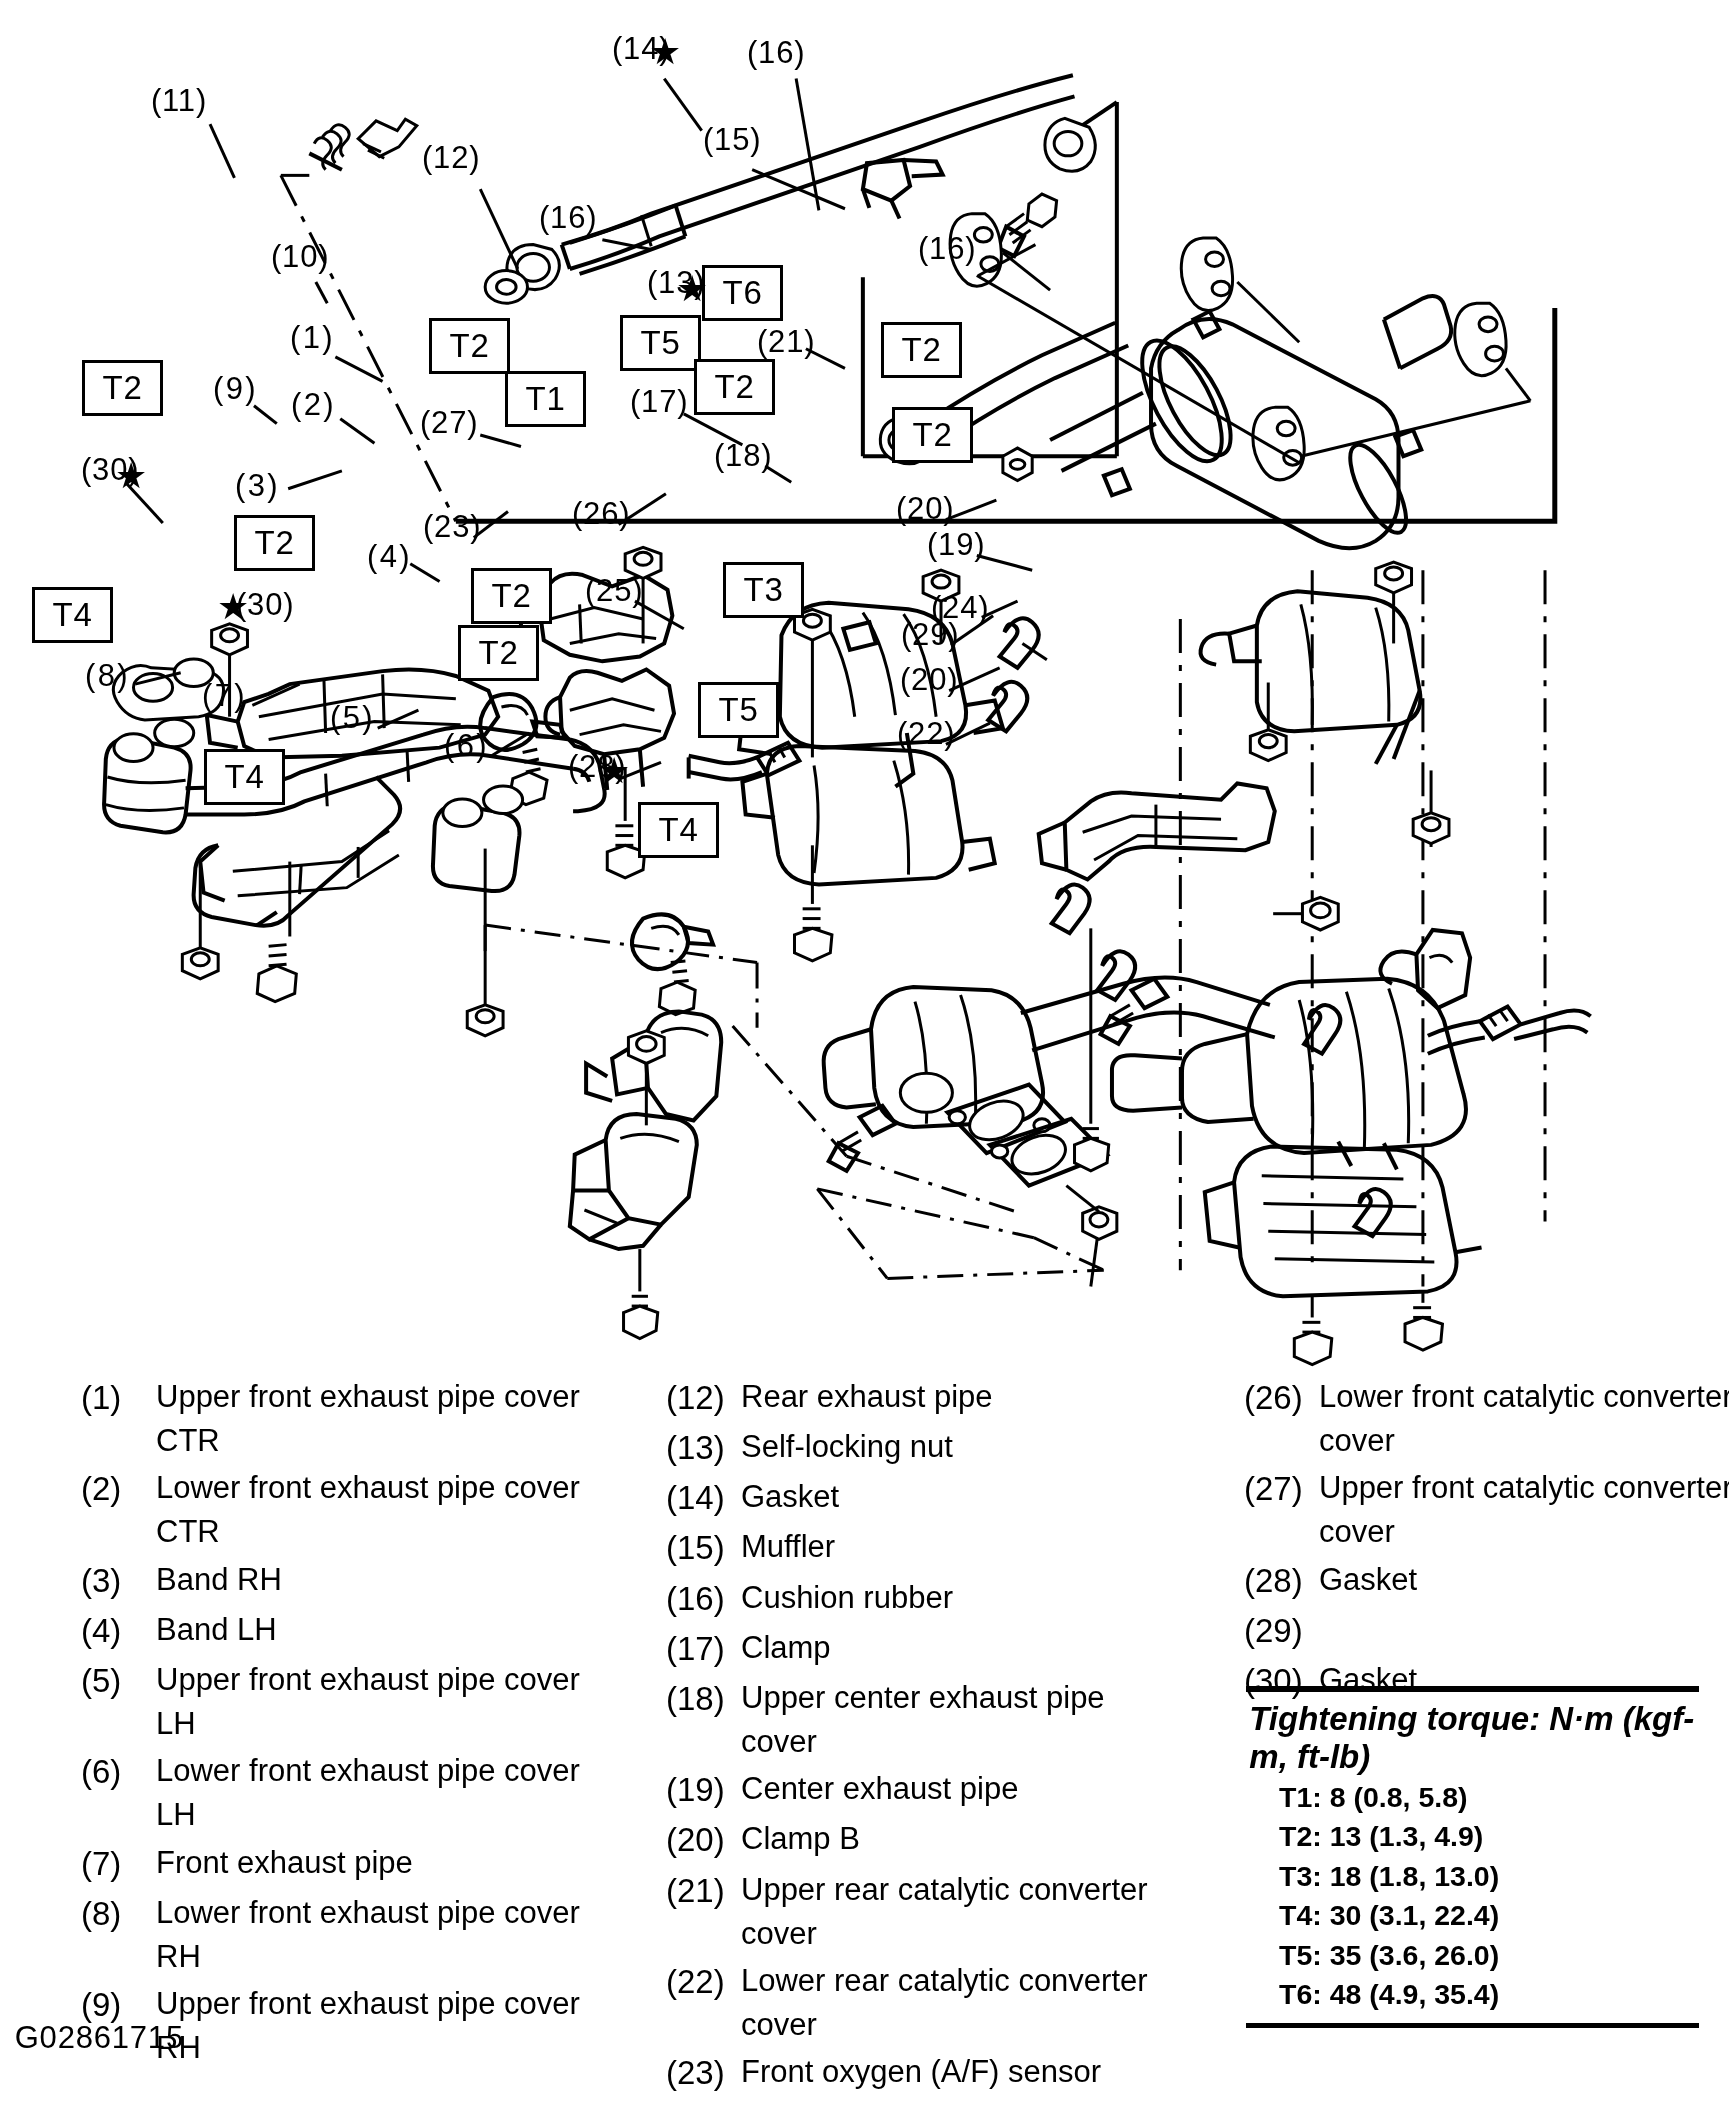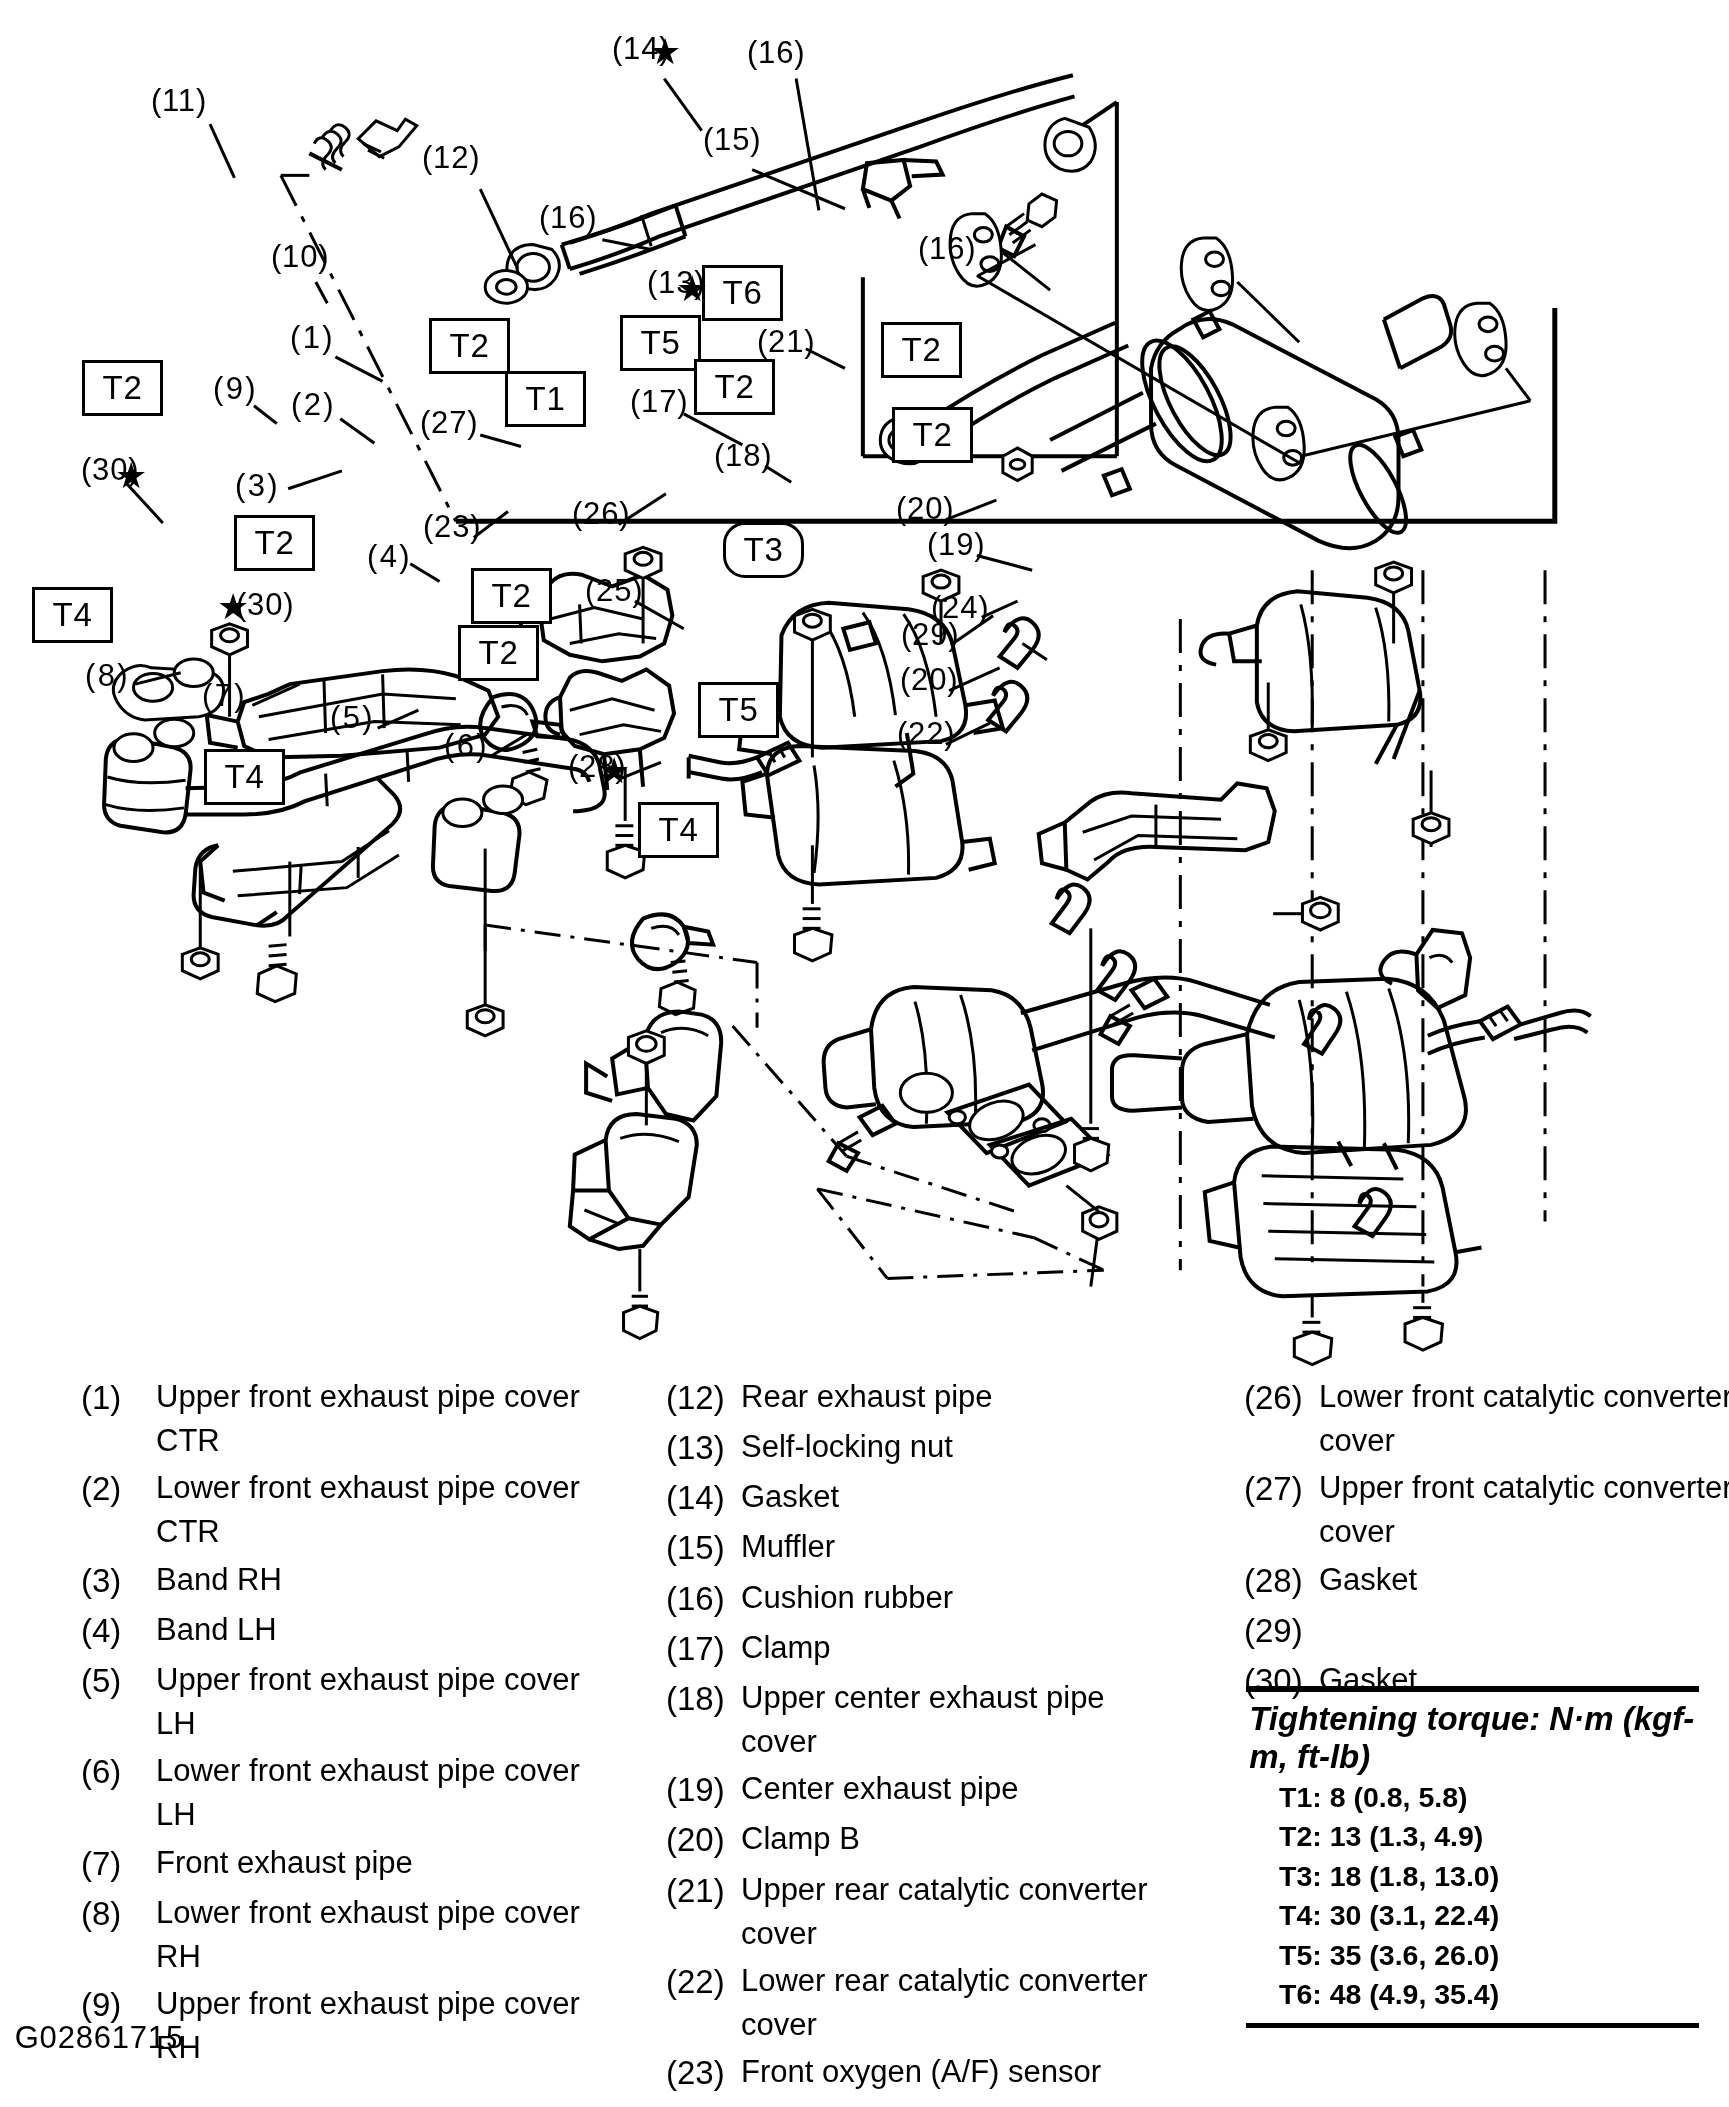--- a/index.html
+++ b/index.html
@@ -507,21 +507,21 @@
       <div class="tbox" style="left: 702px; top: 265px;">T6</div>
       <div class="tbox" style="left: 429px; top: 318px;">T2</div>
       <div class="tbox" style="left: 505px; top: 324px; margin-top: 47px;">T1</div>
       <div class="tbox" style="left: 620px; top: 315px;">T5</div>
       <div class="tbox" style="left: 881px; top: 322px;">T2</div>
       <div class="tbox" style="left: 82px; top: 360px;">T2</div>
       <div class="tbox" style="left: 694px; top: 359px;">T2</div>
       <div class="tbox" style="left: 892px; top: 407px;">T2</div>
       <div class="tbox" style="left: 234px; top: 515px;">T2</div>
       <div class="tbox" style="left: 471px; top: 568px;">T2</div>
-      <div class="tbox" style="left: 723px; top: 522px; border-radius: 22px;">T3</div>
+      <div class="tbox" style="left: 723px; top: 562px;">T3</div>
       <div class="tbox" style="left: 32px; top: 587px;">T4</div>
       <div class="tbox" style="left: 458px; top: 625px;">T2</div>
       <div class="tbox" style="left: 698px; top: 682px;">T5</div>
       <div class="tbox" style="left: 204px; top: 749px;">T4</div>
       <div class="tbox" style="left: 638px; top: 802px;">T4</div>
     </div>
 
 <div id="starsbox">
       <div class="star" style="left: 649px; top: 34px;">★</div>
       <div class="star" style="left: 676px; top: 271px;">★</div>

